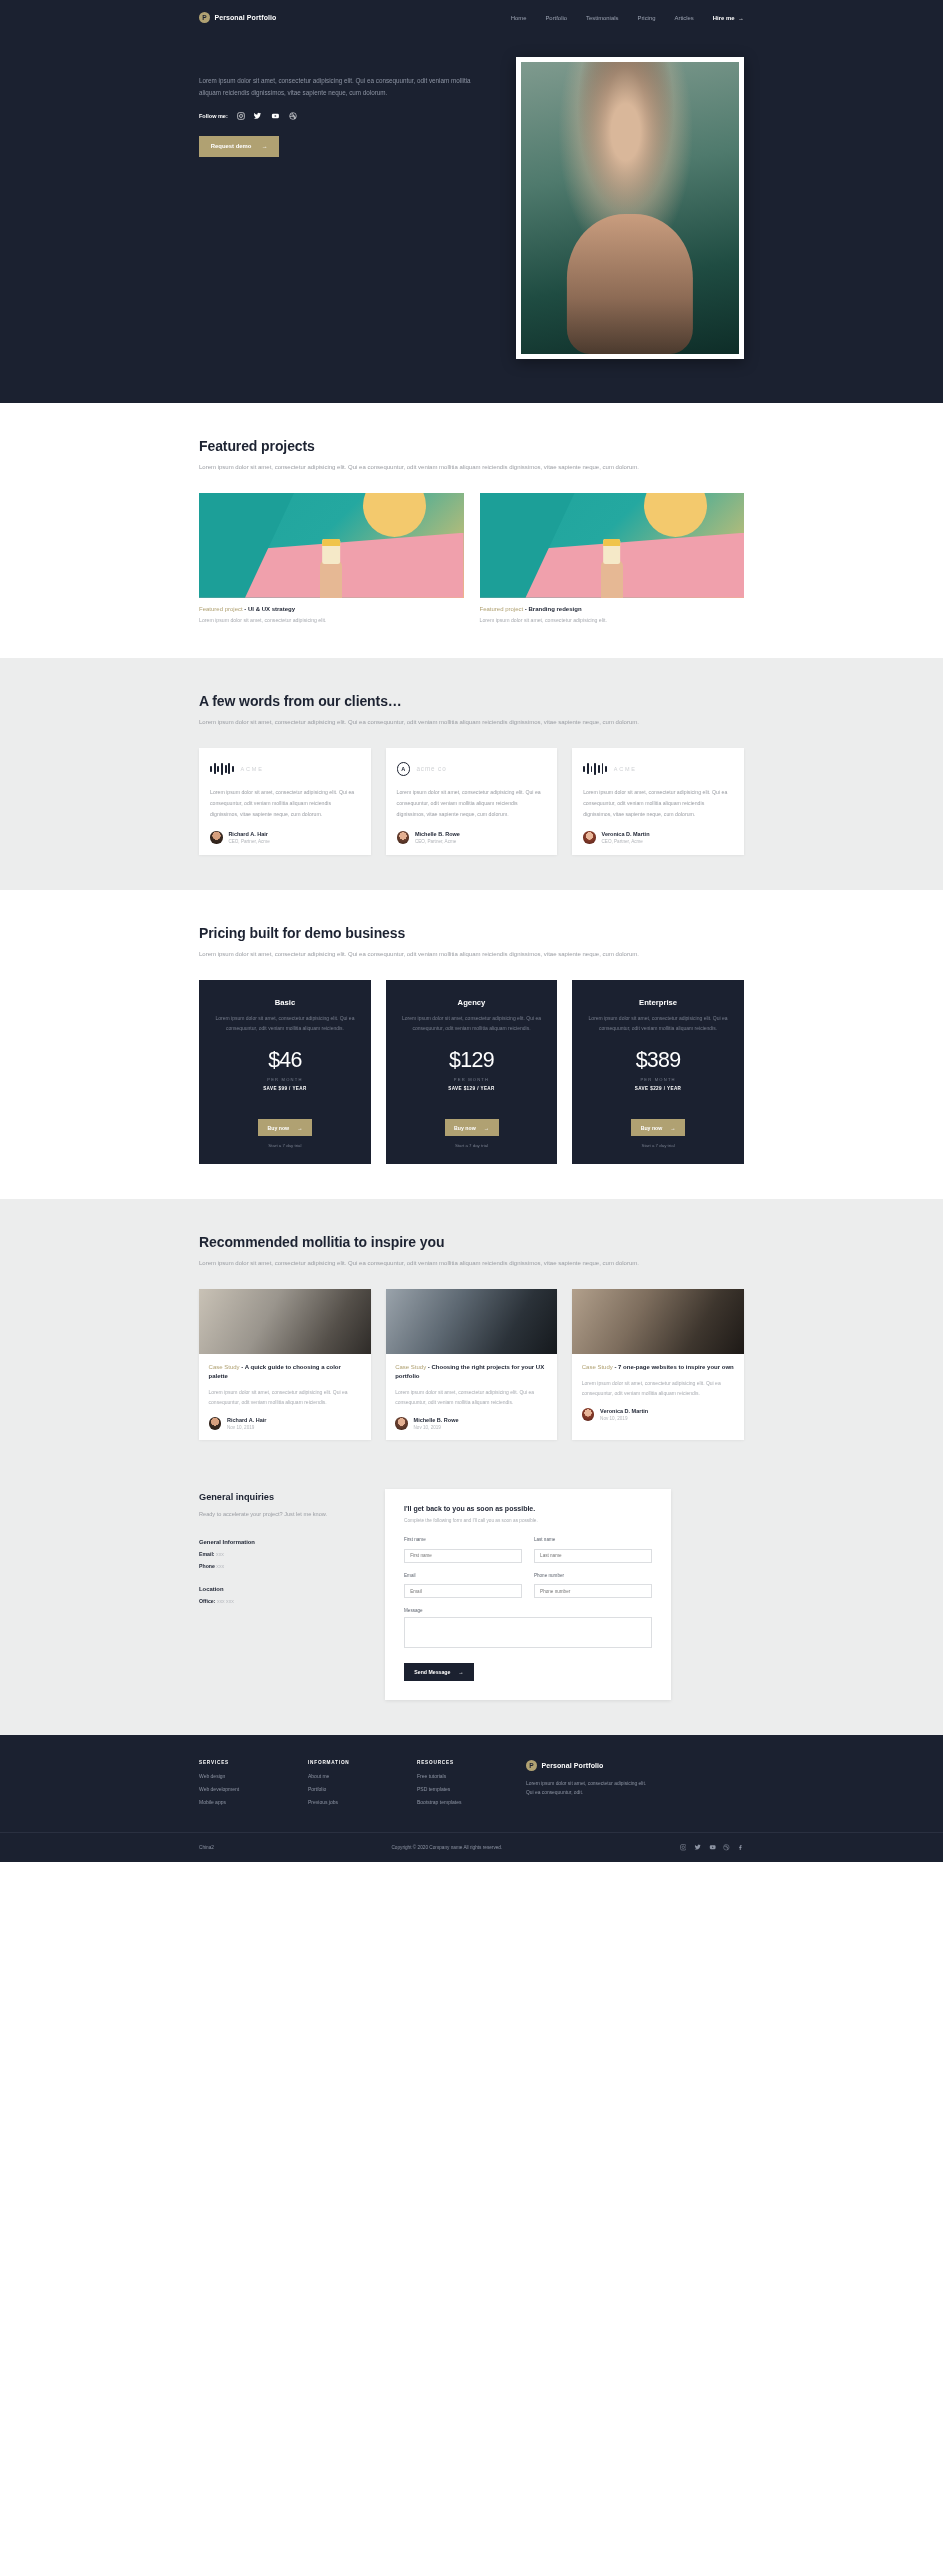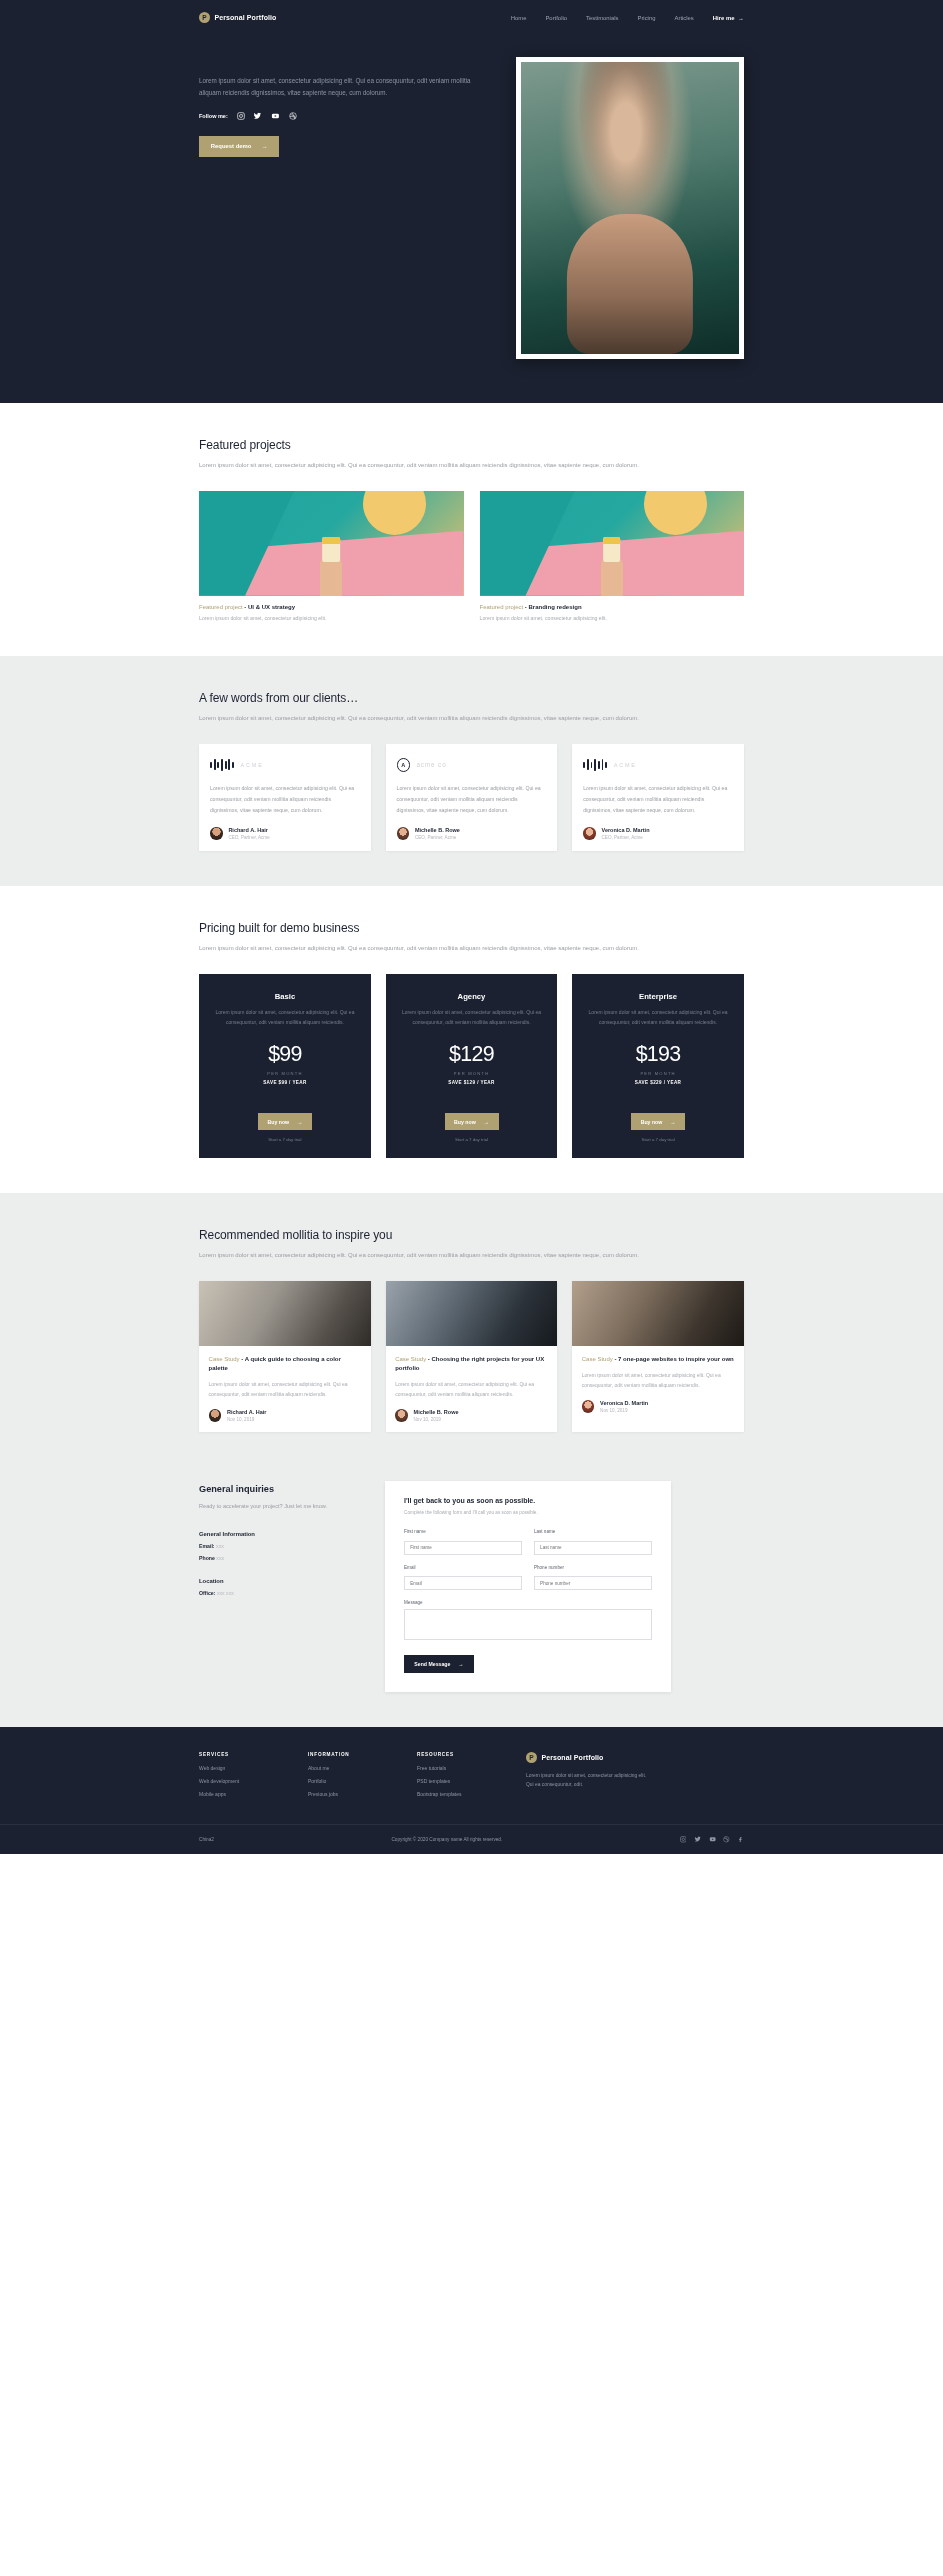--- a/index.html
+++ b/index.html
@@ -67,21 +67,21 @@
     width:58%; height:48%;
     background:linear-gradient(180deg,#c99d7f 0%,#8d6b55 60%,#4b3a2e 100%);
     border-radius:46% 46% 18% 18%;
     filter:blur(0.7px);
   }
 
   
   section { padding:35px 0; }
   .sec-light { background:#fff; }
   .sec-grey { background:#eceded; }
-  .sec-h2 { font-size:12px; font-weight:normal; letter-spacing:-0.1px; margin-bottom:8px; }
+  .sec-h2 { font-size:14px; font-weight:bold; letter-spacing:-0.1px; margin-bottom:8px; }
   .sec-p { color:#9a9da3; font-size:6px; line-height:1.95; margin-bottom:19px; }
 
   
   .proj-grid { display:flex; gap:16px; }
   .proj { width:265px; }
   .proj-img {
     height:105px; position:relative; overflow:hidden;
     background:linear-gradient(135deg,#1fa39c 0%,#24a8a0 45%,#f0c46a 100%);
   }
   .proj-img .pink {
@@ -393,21 +393,21 @@
 </section>
 
 <section class="sec-light">
   <div class="wrap">
     <h2 class="sec-h2">Pricing built for demo business</h2>
     <p class="sec-p">Lorem ipsum dolor sit amet, consectetur adipisicing elit. Qui ea consequuntur, odit veniam mollitia aliquam reiciendis dignissimos, vitae sapiente neque, cum dolorum.</p>
     <div class="price-grid">
       <div class="price">
         <div class="price-name">Basic</div>
         <div class="price-desc">Lorem ipsum dolor sit amet, consectetur adipisicing elit. Qui ea consequuntur, odit veniam mollitia aliquam reiciendis.</div>
-        <div class="price-amt">$99</div>
+        <div class="price-amt">$46</div>
         <div class="price-per">PER MONTH</div>
         <div class="price-save">SAVE $99 / YEAR</div>
         <div class="price-btn">
           <button class="btn-gold-sm">
             <span>Buy now</span>
             <span>→</span>
           </button>
         </div>
         <div class="price-trial">Start a 7 day trial</div>
       </div>
@@ -421,21 +421,21 @@
           <button class="btn-gold-sm">
             <span>Buy now</span>
             <span>→</span>
           </button>
         </div>
         <div class="price-trial">Start a 7 day trial</div>
       </div>
       <div class="price">
         <div class="price-name">Enterprise</div>
         <div class="price-desc">Lorem ipsum dolor sit amet, consectetur adipisicing elit. Qui ea consequuntur, odit veniam mollitia aliquam reiciendis.</div>
-        <div class="price-amt">$193</div>
+        <div class="price-amt">$389</div>
         <div class="price-per">PER MONTH</div>
         <div class="price-save">SAVE $229 / YEAR</div>
         <div class="price-btn">
           <button class="btn-gold-sm">
             <span>Buy now</span>
             <span>→</span>
           </button>
         </div>
         <div class="price-trial">Start a 7 day trial</div>
       </div>

